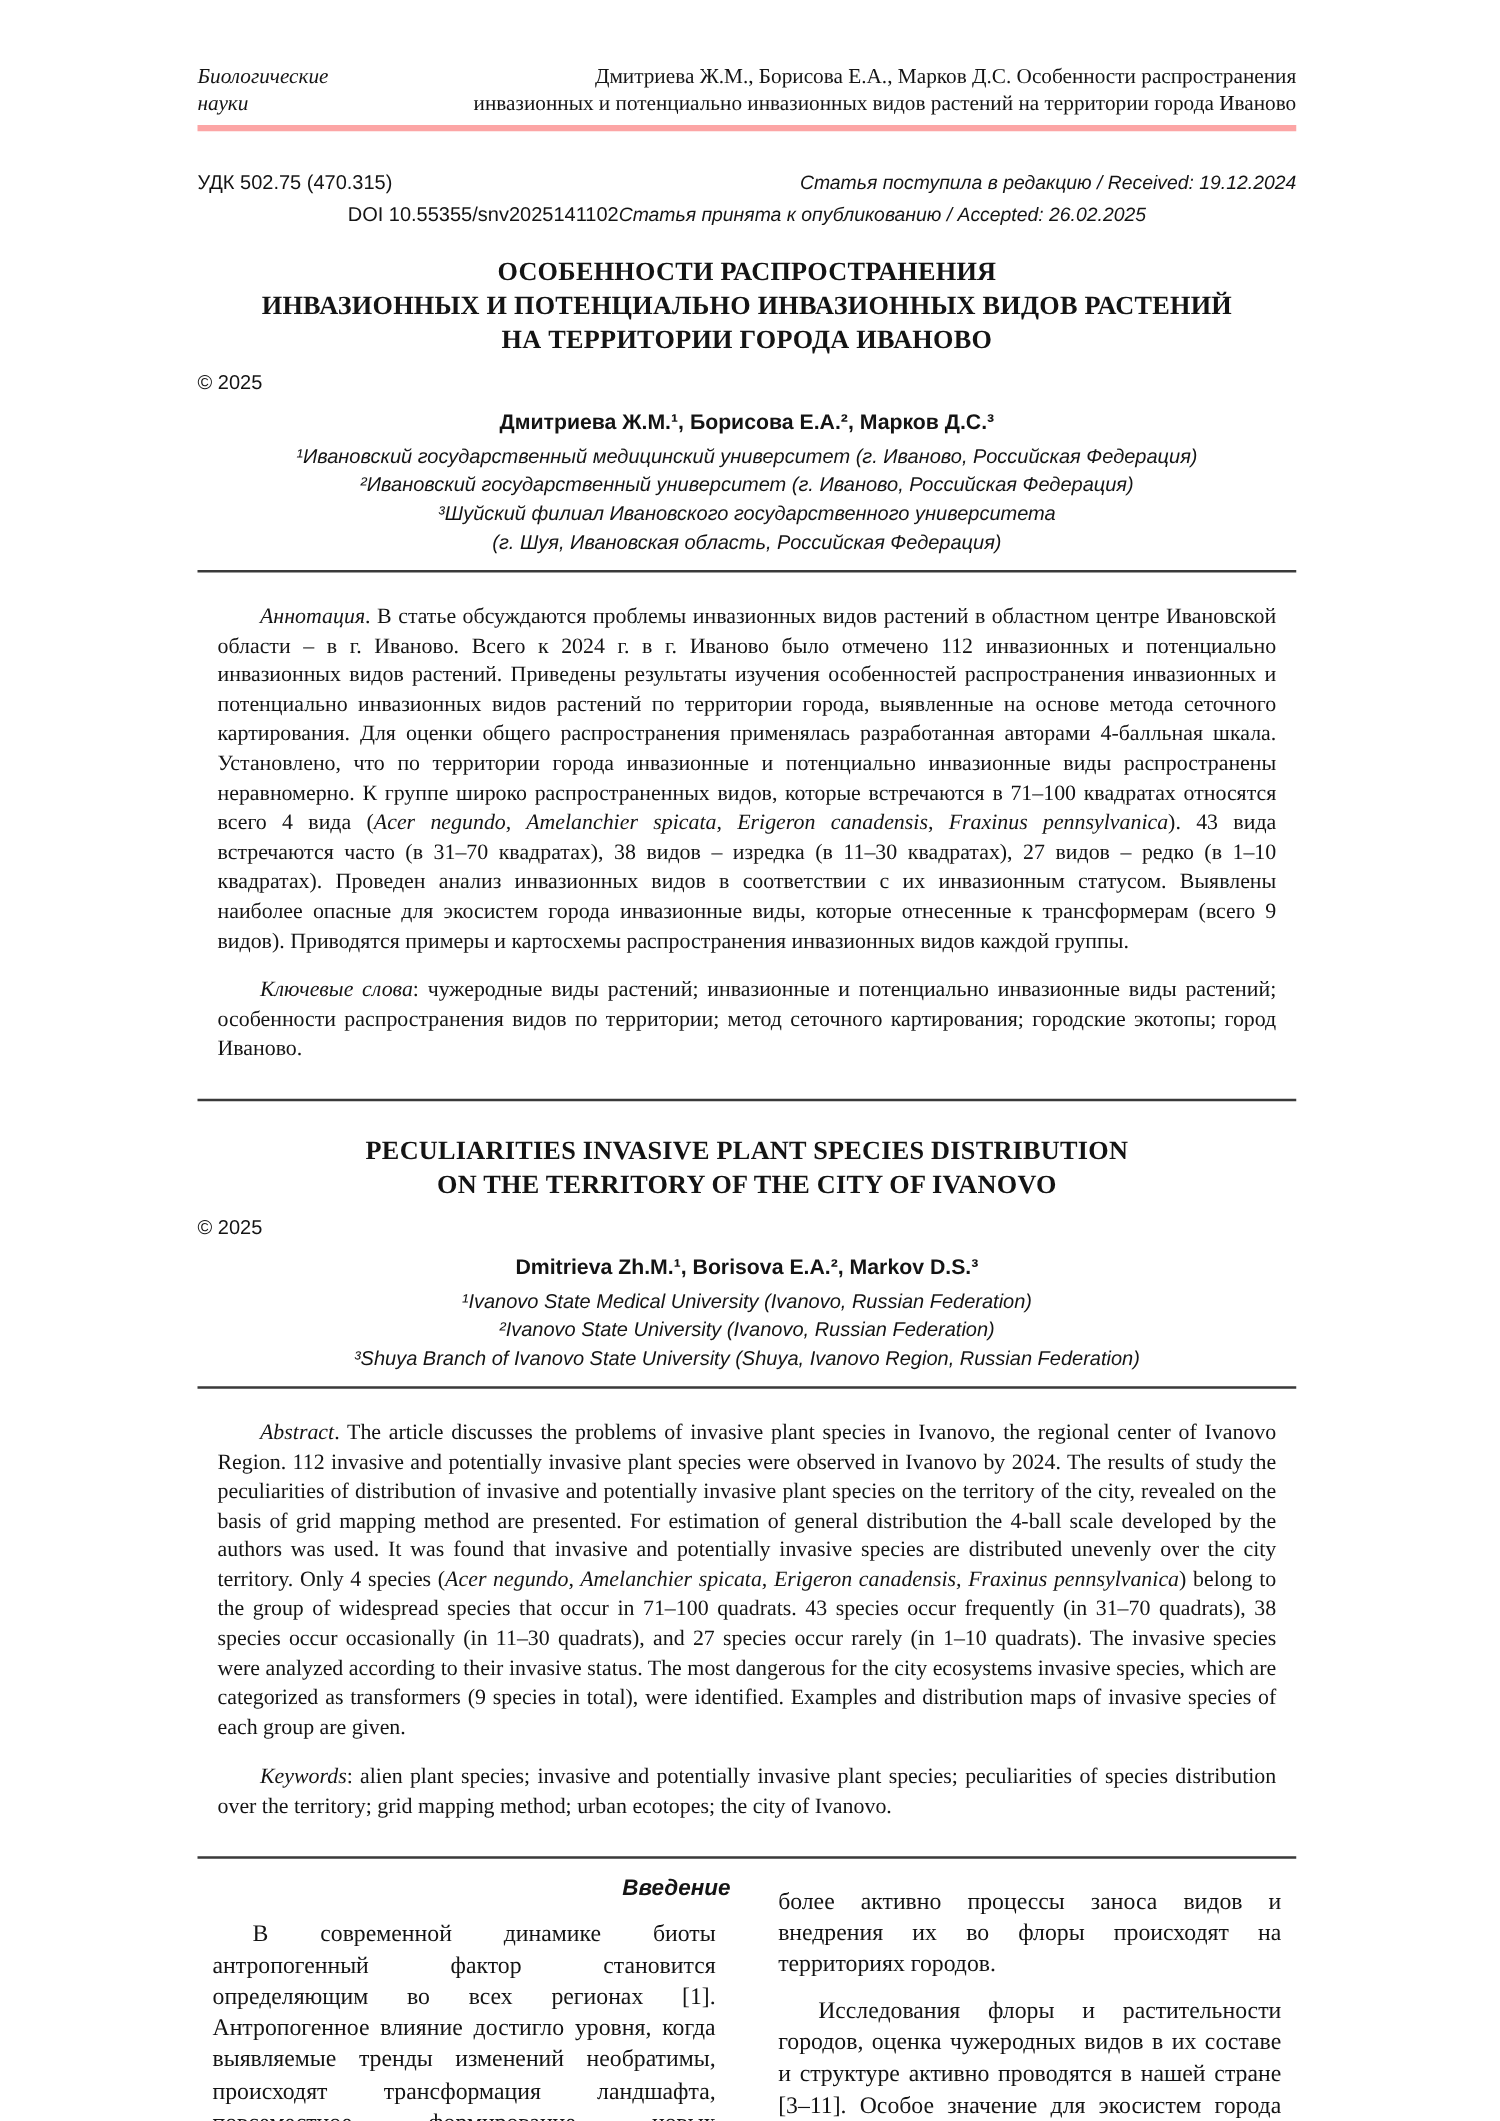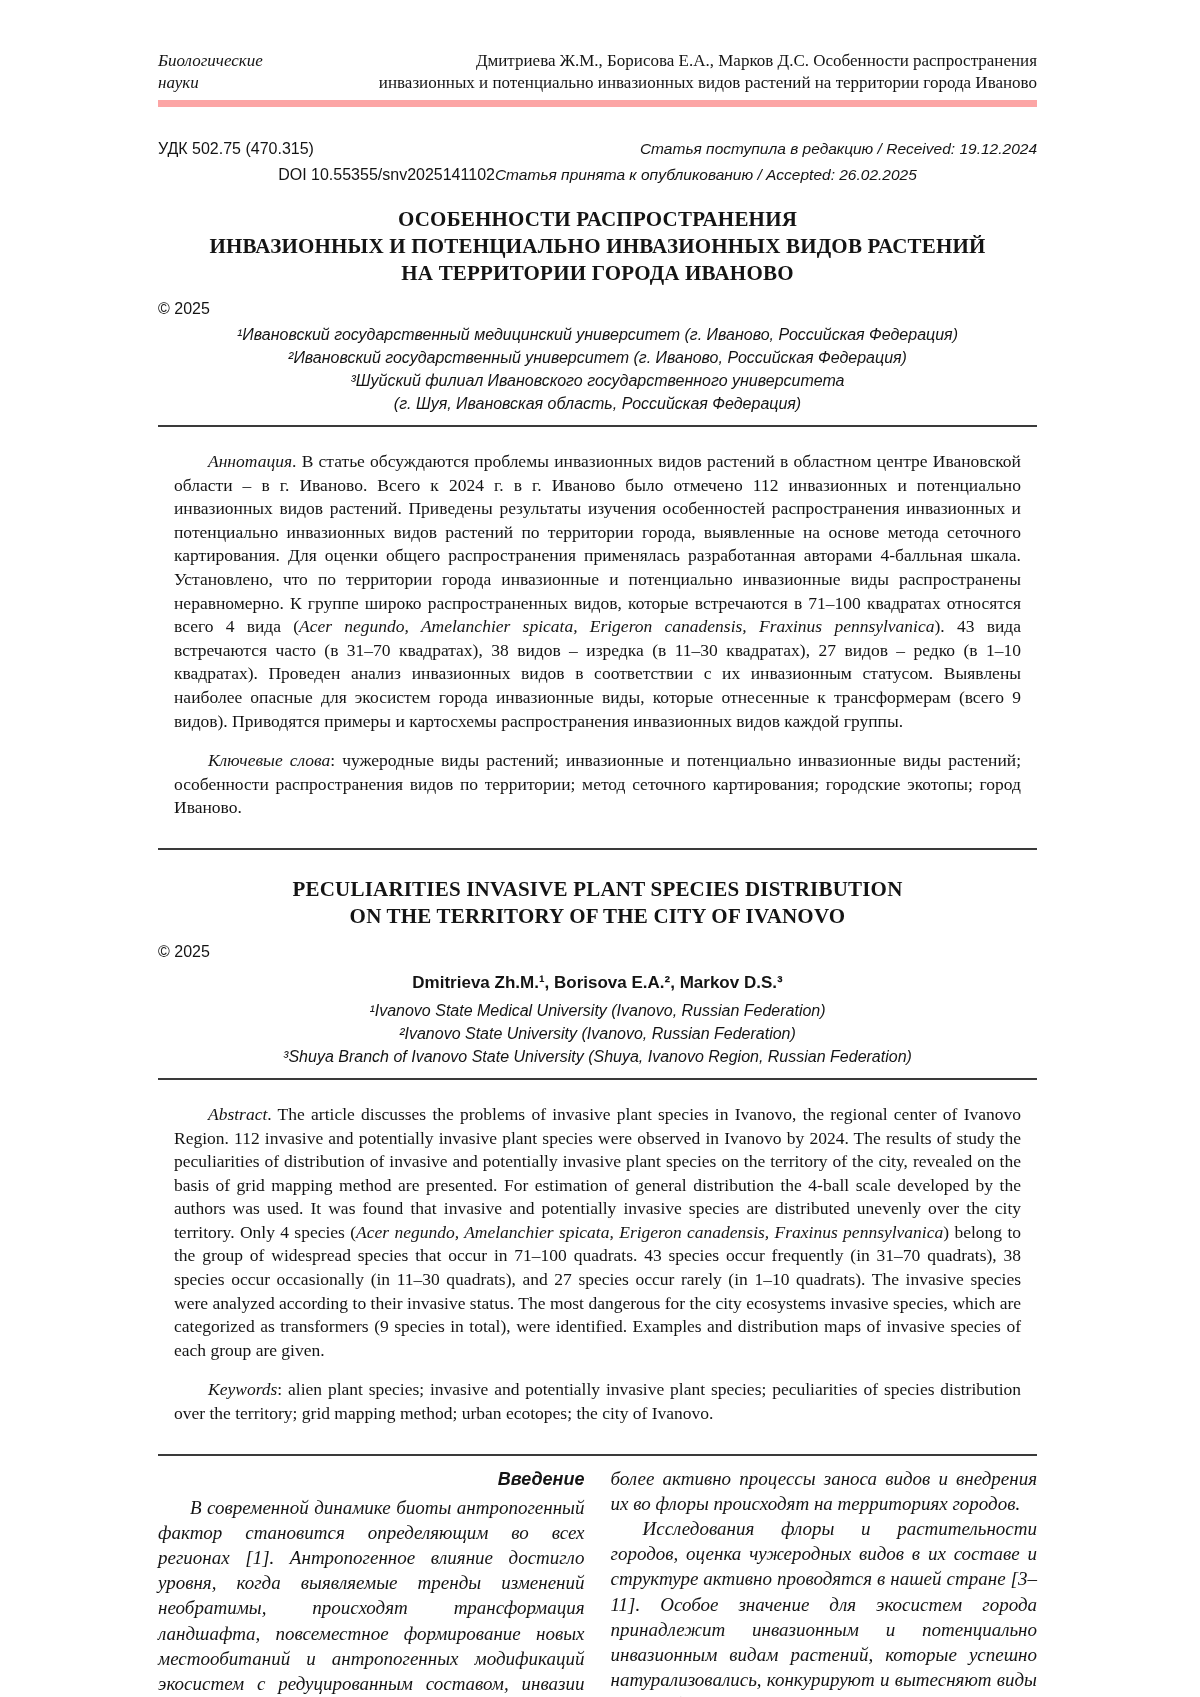--- a/index.html
+++ b/index.html
@@ -9,21 +9,21 @@
     margin:0 auto;
     background:#ffffff;
     box-sizing:border-box;
     padding:50px 163px 34px 158px;
     display:flex;flex-direction:column;
     color:#141414;
     font-family:"Liberation Serif", serif;
   }
   
   .header{display:flex;justify-content:space-between;align-items:flex-end;
-    border-bottom:7px solid #fca5a5;padding-bottom:6px;}
+    border-bottom:5px solid #fca5a5;padding-bottom:6px;}
   .journal-section{font-style:italic;font-size:17px;line-height:22px;}
   .running-title{font-size:17px;line-height:22px;text-align:right;}
   
   .meta-row{display:flex;justify-content:space-between;align-items:baseline;
     font-family:"Liberation Sans", sans-serif;}
   .meta-row.first{margin-top:33px;}
   .meta-row.second{margin-top:8px;justify-content:center;}
   .meta-left{font-size:16px;}
   .meta-right{font-size:15.5px;font-style:italic;}
   
@@ -38,21 +38,21 @@
   .rule{border:0;border-top:2px solid #3a3a3a;margin:10px 0 0 0;}
   
   .abstract{margin-top:7px;font-size:17.5px;line-height:23.6px;text-align:justify;}
   .abstract p{margin:16px;text-indent:34px;}
   .ital{font-style:italic;}
   
   .columns{margin-top:10px;display:flex;gap:26px;}
   .col{flex:1 1 0;font-size:19px;line-height:25.2px;text-align:justify;}
   .intro-heading{text-align:right;font-family:"Liberation Sans", sans-serif;
     font-style:italic;font-weight:600;font-size:18px;line-height:26px;margin-bottom:3px;}
-  .col p{margin:0;font-style:italic;}
+  .col p{margin:12px;}
   .col p.indent{text-indent:32px;}
 </style>
 </head>
 <body>
 
 <div class="page">
 
   <div class="header">
     <div class="journal-section">
       <div>Биологические</div>
@@ -72,20 +72,21 @@
     <div class="meta-left">DOI 10.55355/snv2025141102</div>
     <div class="meta-right">Статья принята к опубликованию / Accepted: 26.02.2025</div>
   </div>
 
   <div class="article-title">
     <div>ОСОБЕННОСТИ РАСПРОСТРАНЕНИЯ</div>
     <div>ИНВАЗИОННЫХ И ПОТЕНЦИАЛЬНО ИНВАЗИОННЫХ ВИДОВ РАСТЕНИЙ</div>
     <div>НА ТЕРРИТОРИИ ГОРОДА ИВАНОВО</div>
   </div>
   <div class="copyright">© 2025</div>
+  <div class="authors">Дмитриева Ж.М.¹, Борисова Е.А.², Марков Д.С.³</div>
   <div class="affiliations">
     <div>¹Ивановский государственный медицинский университет (г. Иваново, Российская Федерация)</div>
     <div>²Ивановский государственный университет (г. Иваново, Российская Федерация)</div>
     <div>³Шуйский филиал Ивановского государственного университета</div>
     <div>(г. Шуя, Ивановская область, Российская Федерация)</div>
   </div>
 
   <div class="rule"></div>
 
   <div class="abstract">

